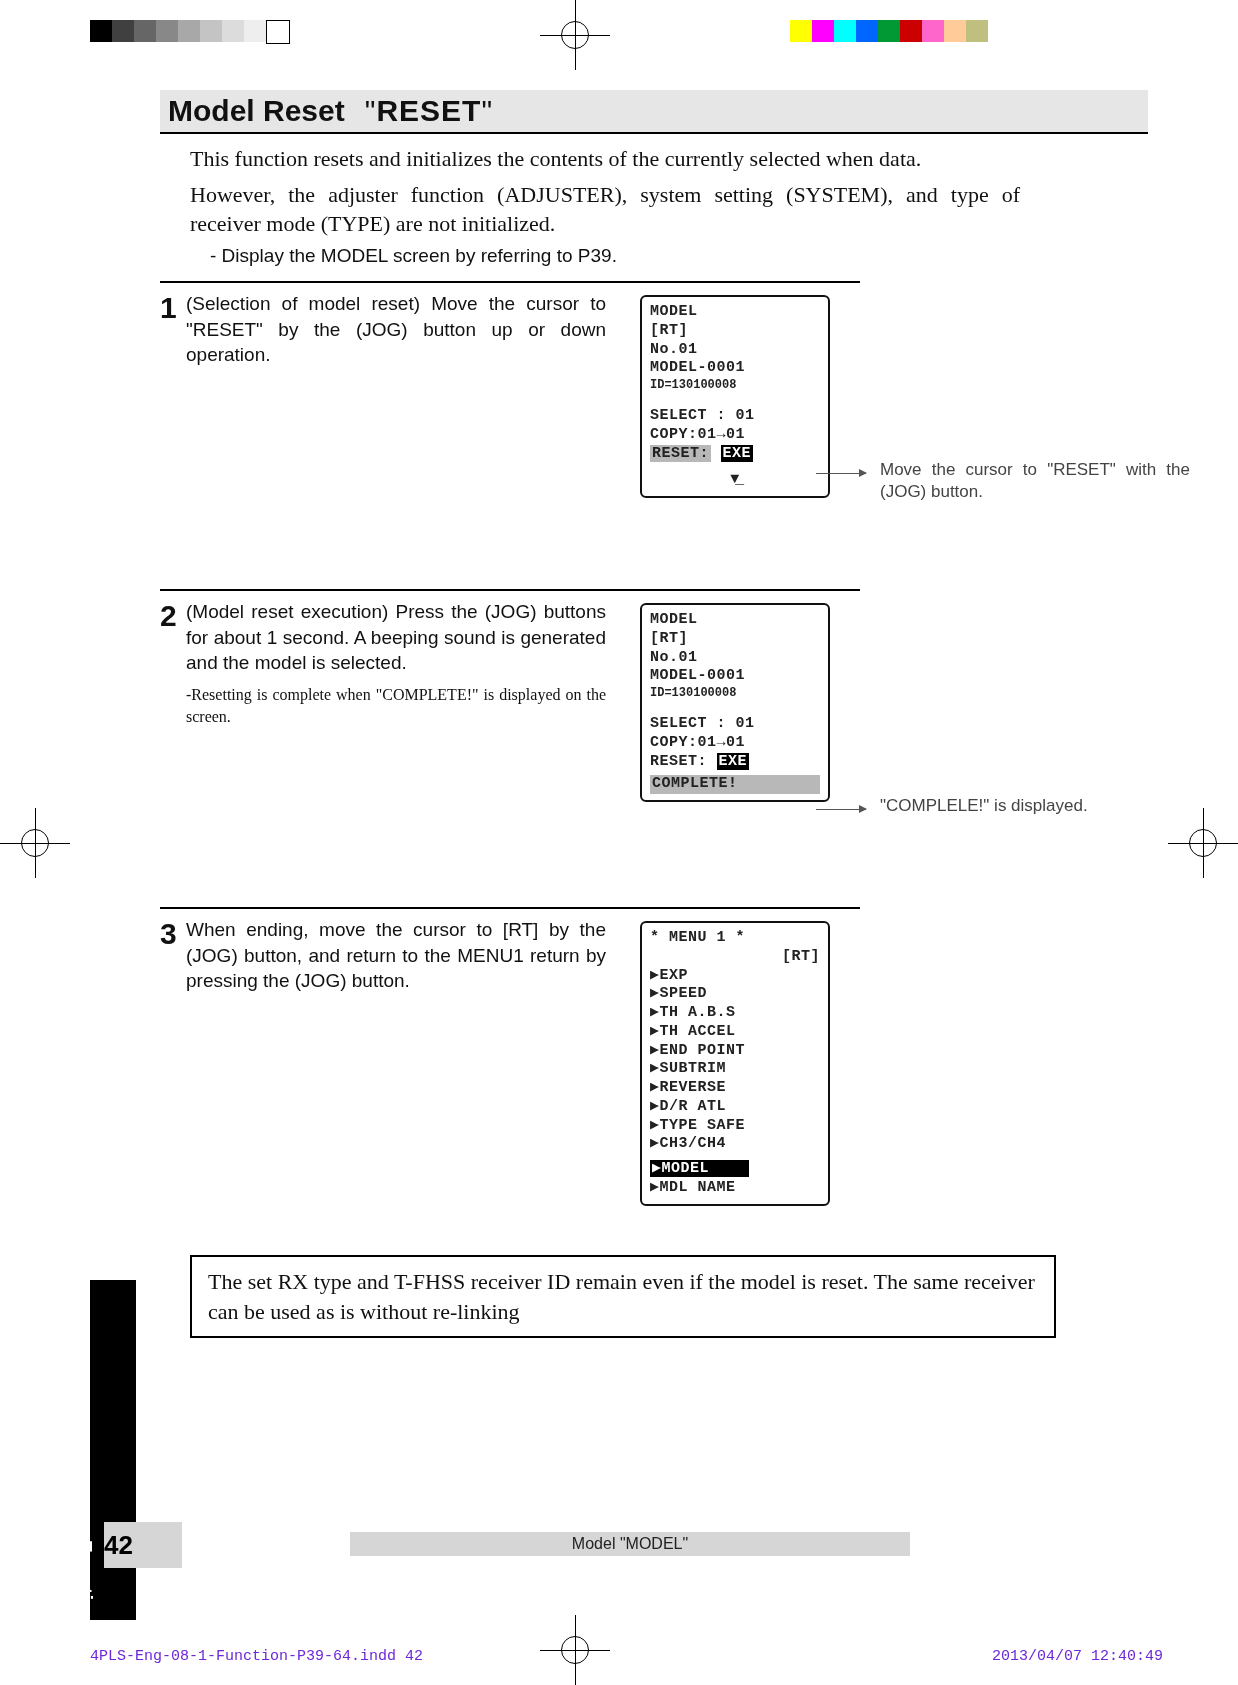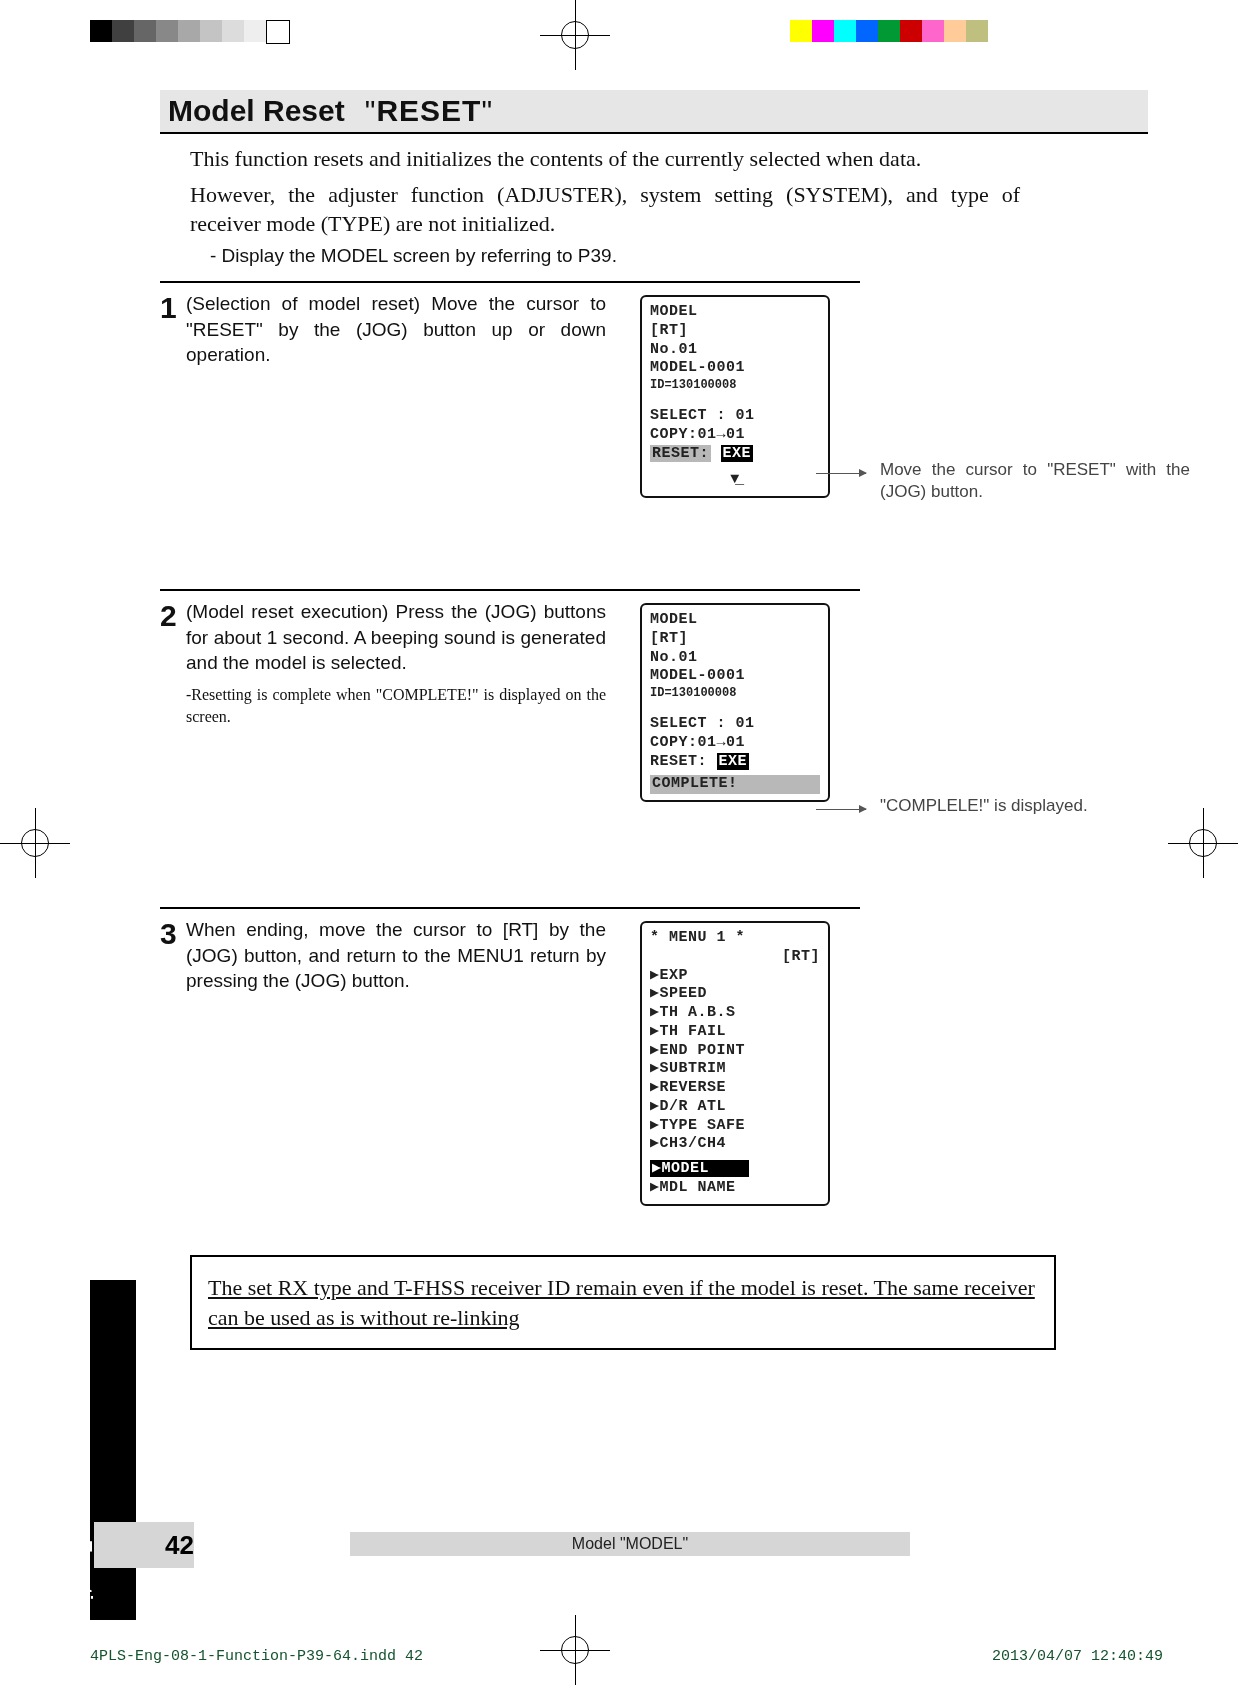--- a/index.html
+++ b/index.html
@@ -29,26 +29,26 @@
   .step-body .serif-note{font-family:"Times New Roman",serif;font-size:16px;margin-top:8px;}
   .lcd{position:absolute;left:480px;width:170px;border:2px solid #111;border-radius:6px;background:#fff;font-family:"Courier New",monospace;font-size:15px;font-weight:bold;color:#222;padding:6px 8px;line-height:1.25;letter-spacing:0.5px;}
   .lcd .small{font-size:12px;letter-spacing:0;}
   .lcd .inv{background:#000;color:#fff;padding:0 2px;}
   .lcd .sel{background:#b8b8b8;padding:0 2px;}
   .lcd .hr{height:14px;}
   .lcd .center{text-align:center;}
   .callout{position:absolute;font-family:Arial,Helvetica,sans-serif;font-size:17px;color:#444;width:310px;line-height:1.3;text-align:justify;}
   .arrow-line{position:absolute;height:1px;background:#555;}
   .arrow-line::after{content:"";position:absolute;right:-1px;top:-4px;border-left:8px solid #555;border-top:4px solid transparent;border-bottom:4px solid transparent;}
-  .note-box{border:2.5px solid #000;margin:60px 0 0 100px;width:830px;padding:16px 16px;font-size:22px;line-height:1.35;text-decoration:underline;}
+  .note-box{border:2.5px solid #000;margin:60px 0 0 100px;width:830px;padding:10px 16px;font-size:22px;line-height:1.35;}
   .side-tab{position:absolute;left:0;top:1190px;width:46px;height:340px;background:#000;}
   .side-tab span{position:absolute;left:6px;top:260px;color:#fff;font-family:Arial,Helvetica,sans-serif;font-weight:bold;font-size:20px;transform:rotate(90deg);transform-origin:left top;white-space:nowrap;}
-  .pg-num{position:absolute;left:4px;top:1432px;width:100px;height:46px;background:#d6d6d6;color:#000;font-family:Arial,Helvetica,sans-serif;font-weight:bold;font-size:26px;text-align:right;line-height:46px;}
+  .pg-num{position:absolute;left:14px;top:1432px;width:78px;height:46px;background:#d6d6d6;color:#000;font-family:Arial,Helvetica,sans-serif;font-weight:bold;font-size:26px;text-align:left;line-height:46px;}
   .footer-bar{position:absolute;left:260px;top:1442px;width:560px;background:#d6d6d6;color:#222;font-family:Arial,Helvetica,sans-serif;font-size:16px;text-align:center;padding:3px 0;}
-  .slug{position:absolute;left:90px;bottom:20px;font-family:"Courier New",monospace;font-size:15px;color:#14532d;}
+  .slug{position:absolute;left:90px;bottom:20px;font-family:"Courier New",monospace;font-size:15px;color:#6d28d9;}
   .slug.right{left:auto;right:75px;}
 </style>
 </head>
 <body>
 
 <div class="sheet">
 
   <div class="reg-bar" id="regL">
       <div style="background: rgb(0, 0, 0); border: none;"></div>
       <div style="background: rgb(64, 64, 64); border: none;"></div>
@@ -126,21 +126,21 @@
             <div>COPY:01→01</div>
             <div>RESET: <span class="inv">EXE</span></div>
             <div class="sel" style="margin-top: 4px;">COMPLETE!</div>
           </div><div class="arrow-line" style="left: 656px; top: 218px; width: 50px;"></div><div class="callout" style="left: 720px; top: 204px;">"COMPLELE!" is displayed.</div></div>
         <div class="step" style="min-height: 260px;"><span class="step-num">3</span><span class="step-body">When ending, move the cursor to [RT] by the (JOG) button, and return to the MENU1 return by pressing the (JOG) button.</span><div class="lcd" style="top: 12px;">
             <div>* MENU 1 *</div>
             <div style="text-align: right;">[RT]</div>
             <div>▶EXP</div>
             <div>▶SPEED</div>
             <div>▶TH A.B.S</div>
-            <div>▶TH FAIL</div>
+            <div>▶TH ACCEL</div>
             <div>▶END POINT</div>
             <div>▶SUBTRIM</div>
             <div>▶REVERSE</div>
             <div>▶D/R ATL</div>
             <div>▶TYPE SAFE</div>
             <div>▶CH3/CH4</div>
             <div style="height: 6px;"></div>
             <div><span class="inv">▶MODEL&nbsp;&nbsp;&nbsp;&nbsp;</span></div>
             <div>▶MDL NAME</div>
           </div></div>

